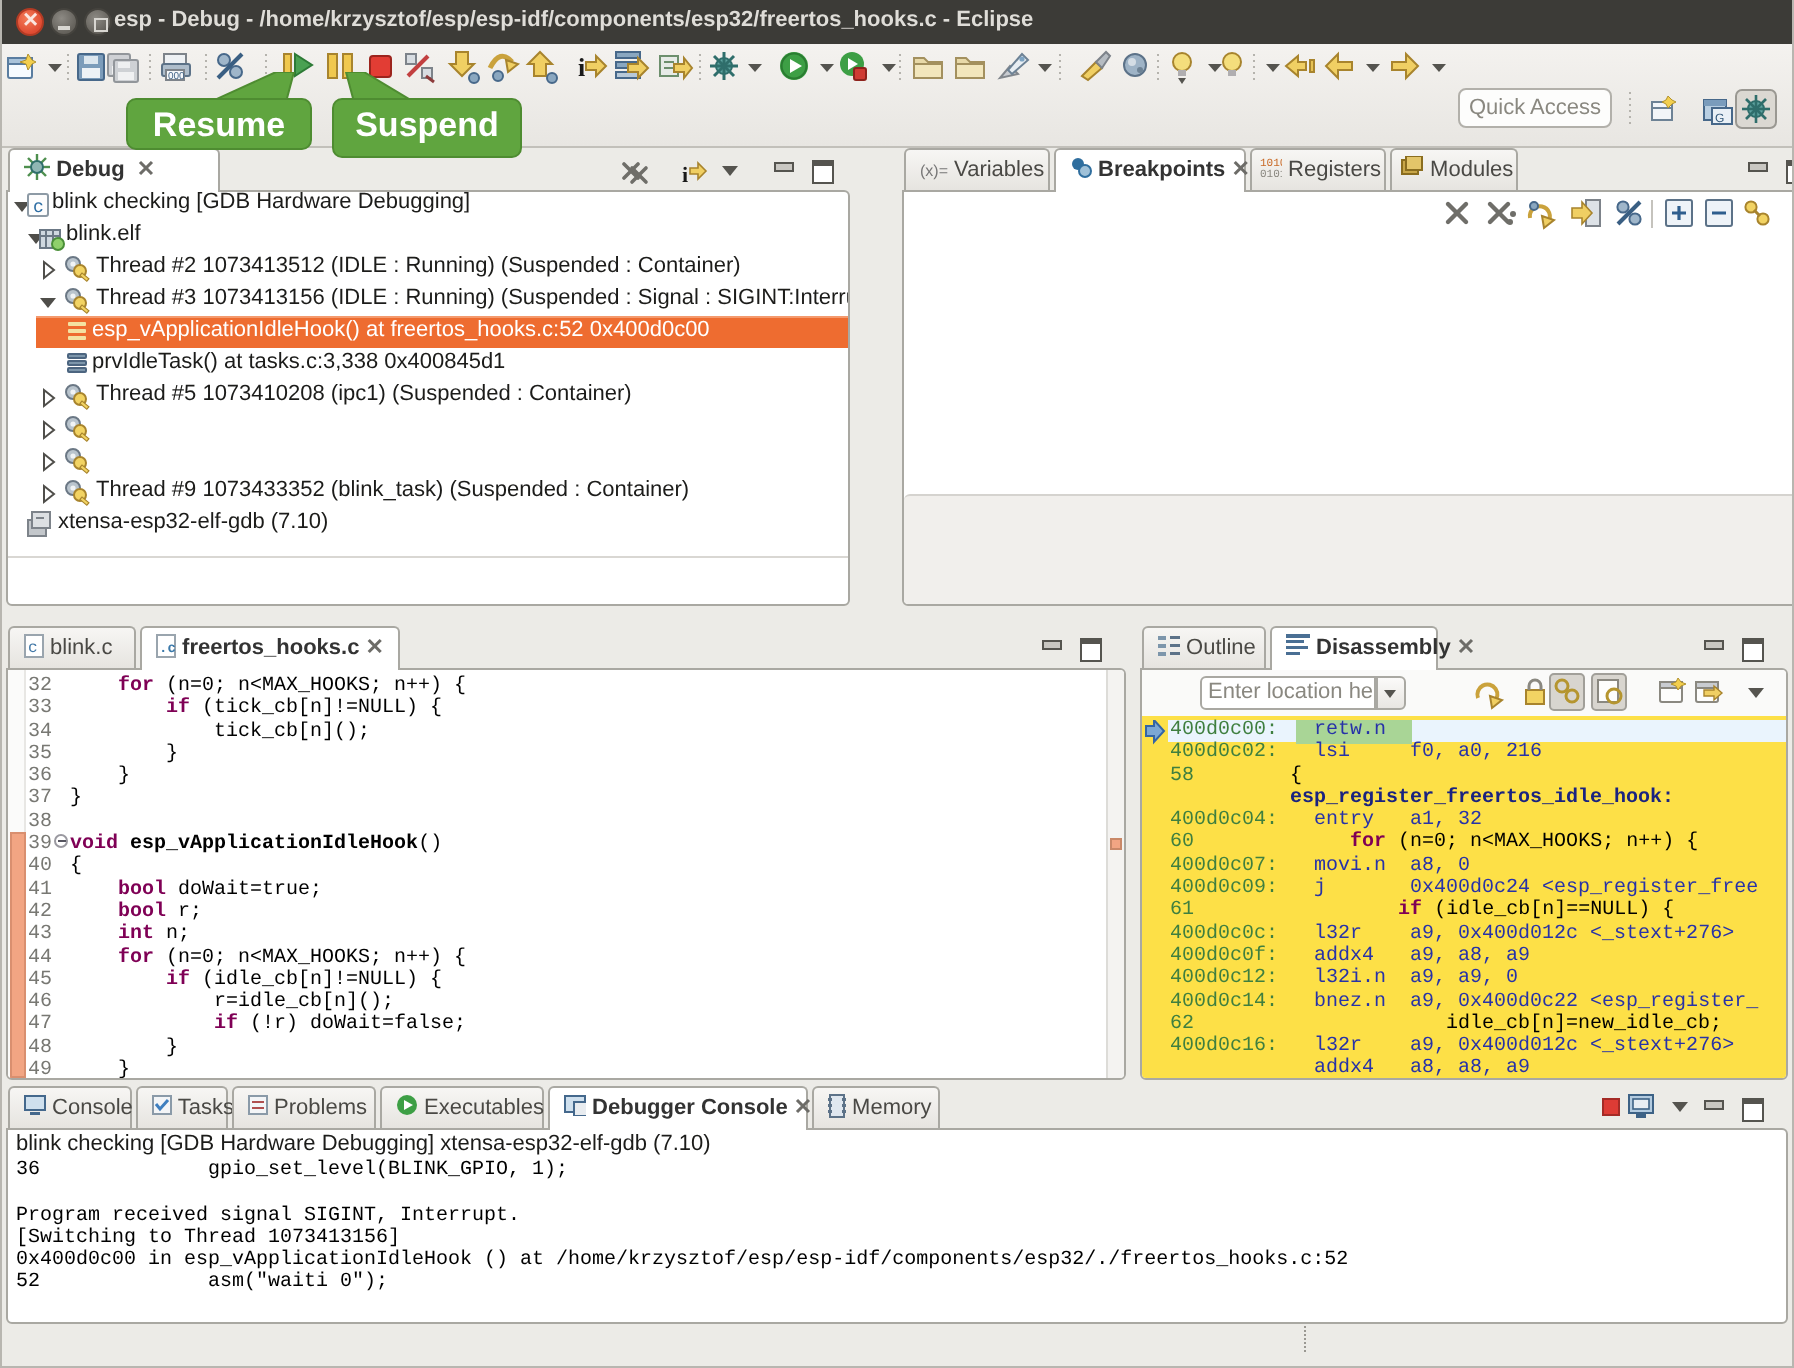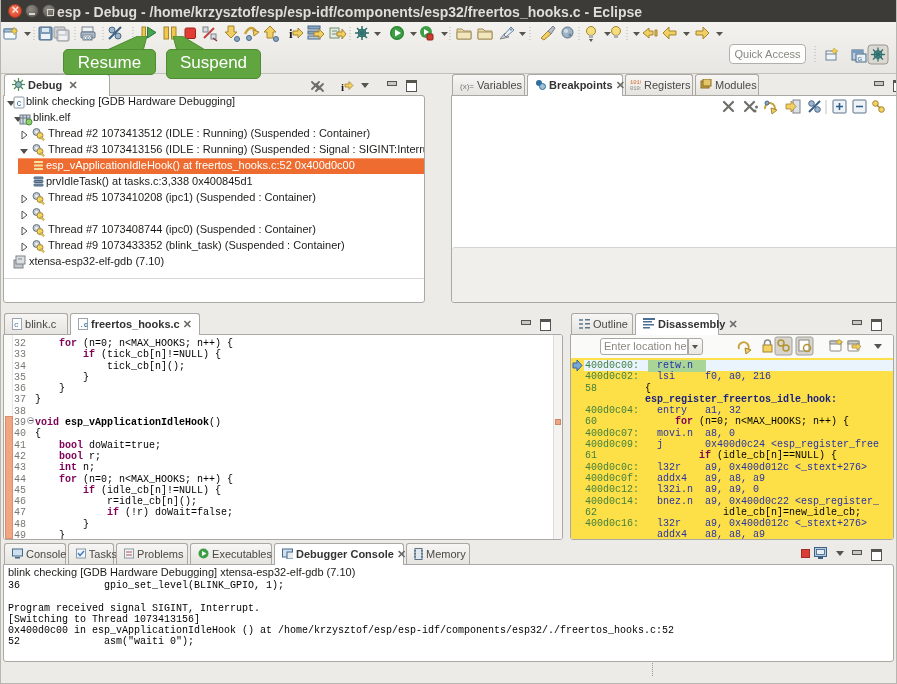--- a/index.html
+++ b/index.html
@@ -9,30 +9,30 @@
 
 
 #titlebar { left:0; top:0; width:897px; height:22px; background:#3c3b37; }
 #titlebar .btn { position:absolute; top:4px; width:14px; height:14px; border-radius:50%; }
 #btn-close { left:8px;  background:radial-gradient(circle at 40% 35%, #f57e5a, #df4b32 70%); border:1px solid #b23b24; }
 #btn-close:after { content:"×"; position:absolute; left:2.5px; top:-3px; color:#fbe6e0; font-size:13px; font-weight:bold;}
 #btn-min   { left:25px; background:radial-gradient(circle at 40% 35%, #8d8a84, #64615b 70%); border:1px solid #45433e; }
 #btn-min:after { content:""; position:absolute; left:3px; top:8px; width:6px; height:2px; background:#d8d6d1; }
 #btn-max   { left:42px; background:radial-gradient(circle at 40% 35%, #8d8a84, #64615b 70%); border:1px solid #45433e; }
 #btn-max:after { content:""; position:absolute; left:3.5px; top:3.5px; width:5px; height:5px; border:1px solid #d8d6d1; }
-#title-text { position:absolute; left:57px; top:4px; color:#dfddd8; font-size:14px; letter-spacing:-0.1px; font-weight:bold; letter-spacing:0px; }
+#title-text { position:absolute; left:57px; top:4px; color:#dfddd8; font-size:11px; letter-spacing:-0.1px; font-weight:bold; letter-spacing:0px; }
 
 
 #toolbar { left:0; top:22px; width:897px; height:52px; background:linear-gradient(#f4f2ef, #e8e6e2); border-bottom:1px solid #c2c0ba; }
 
 
 #quick-access { position:absolute; left:729px; top:22px; width:77px; height:20px; background:#fdfdfc; border:1px solid #b2b0aa; border-radius:4px; color:#8a8880; font-size:11px; text-align:center; line-height:18px; }
 
 
-.callout { position:absolute; background:#60a53f; border:1px solid #4e8c31; border-radius:5px; color:#fff; font-size:17px; text-align:center; z-index:30; }
+.callout { position:absolute; background:#60a53f; border:1px solid #4e8c31; border-radius:5px; color:#fff; font-size:17px; text-align:center; z-index:30;font-weight:bold; }
 .callout-tri { position:absolute; z-index:29; }
 
 
 .panel { position:absolute; }
 .tabstrip { position:absolute; left:0; top:0; right:0; height:21px; }
 .tab { position:absolute; top:0; height:21px; font-size:11px; color:#4a4945; padding:0 7px; line-height:20px; white-space:nowrap; background:linear-gradient(#f7f6f4,#e6e4e0); border:1px solid #a9a8a2; border-bottom:none; border-radius:3px 3px 0 0; }
 .tab.active { background:#fff; font-weight:bold; color:#333; z-index:2; height:22px; }
 .pcontent { position:absolute; left:0; top:21px; right:0; bottom:0; background:#fff; border:1px solid #a9a8a2; border-radius:0 3px 3px 3px; overflow:hidden; }
 
 
@@ -368,21 +368,20 @@
         </g>
       <line x1="0" y1="184.5" x2="420" y2="184.5" stroke="#d9d7d3"></line>
     </svg>
     <div class="trow" style="left:22px; top:-1px;">blink checking [GDB Hardware Debugging]</div>
     <div class="trow" style="left:29px; top:15px;">blink.elf</div>
     <div class="trow" style="left:44px; top:31px;">Thread #2 1073413512 (IDLE : Running) (Suspended : Container)</div>
     <div class="trow" style="left:44px; top:47px;">Thread #3 1073413156 (IDLE : Running) (Suspended : Signal : SIGINT:Interrup</div>
     <div class="trow" style="left:42px; top:63px; color:#fff;">esp_vApplicationIdleHook() at freertos_hooks.c:52 0x400d0c00</div>
     <div class="trow" style="left:42px; top:79px;">prvIdleTask() at tasks.c:3,338 0x400845d1</div>
     <div class="trow" style="left:44px; top:95px;">Thread #5 1073410208 (ipc1) (Suspended : Container)</div>
-    <div class="trow" style="left:44px; top:127px;">Thread #7 1073408744 (ipc0) (Suspended : Container)</div>
     <div class="trow" style="left:44px; top:143px;">Thread #9 1073433352 (blink_task) (Suspended : Container)</div>
     <div class="trow" style="left:25px; top:159px;">xtensa-esp32-elf-gdb (7.10)</div>
   </div>
 </div>
 
 <div class="panel" id="vars-panel" style="left:451px; top:74px; width:465px; height:229px;">
   <div class="tabstrip">
     <div class="tab" style="left:1px; width:73px;"><span style="font-size:8px;color:#777;">(x)=</span> Variables</div>
     <div class="tab active" style="left:76px; width:96px;"><svg width="11" height="11" style="vertical-align:-1px">
           <circle cx="4" cy="4" r="3" fill="#2f6e9e"></circle>

